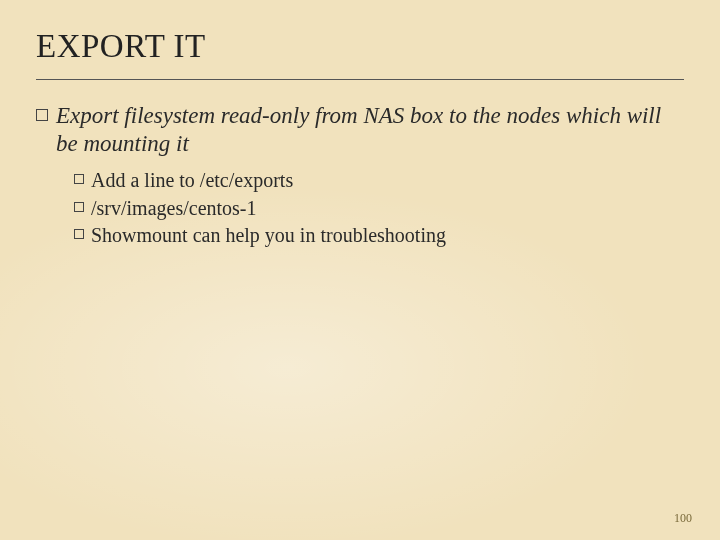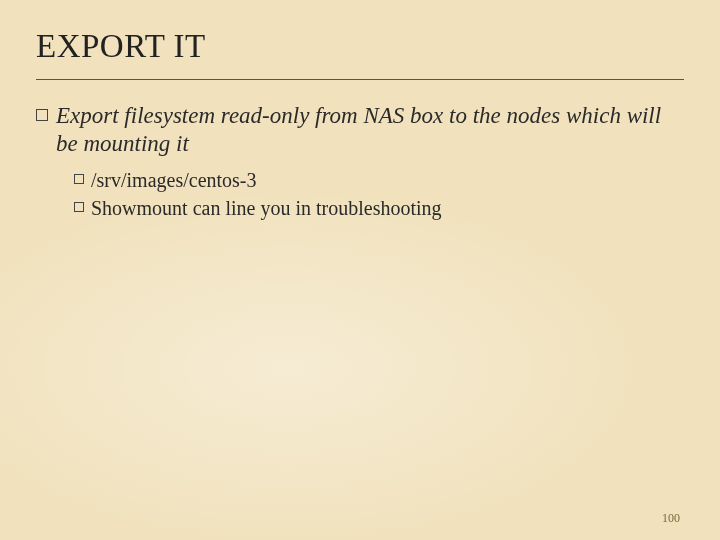--- a/index.html
+++ b/index.html
@@ -66,44 +66,48 @@
   .continuation {
     font-size: 20px;
     line-height: 1.28;
     padding-left: 55px; 
     margin-top: -1px;
     margin-bottom: 2px;
   }
   .under { text-decoration: underline; text-underline-offset: 2px; }
   .pagenum {
     position: absolute;
-    right: 40px;
+    right: 28px;
     bottom: 14px;
     font-size: 12px;
     color: #7a6a3a;
   }
 </style>
 </head>
 <body>
 
 <div class="slide">
   <h1 class="title">EXPORT IT</h1>
   <hr class="rule">
 
   <div class="bullet-l1">
     <span class="sq"></span>
     <span class="text">Export filesystem read-only from NAS box to the nodes which will be mounting it</span>
   </div>
   <div class="sublist">
     <div class="bullet-l2">
       <span class="sq"></span>
-      <span class="text">/srv/images/centos-3</span>
+      <span class="text">Add a line to /etc/exports</span>
     </div>
     <div class="bullet-l2">
       <span class="sq"></span>
-      <span class="text">Showmount can line you in troubleshooting</span>
+      <span class="text">/srv/images/centos-1</span>
+    </div>
+    <div class="bullet-l2">
+      <span class="sq"></span>
+      <span class="text">Showmount can help you in troubleshooting</span>
     </div>
   </div>
 
 
 
   <div class="pagenum">100</div>
 </div>
 
 </body></html>

